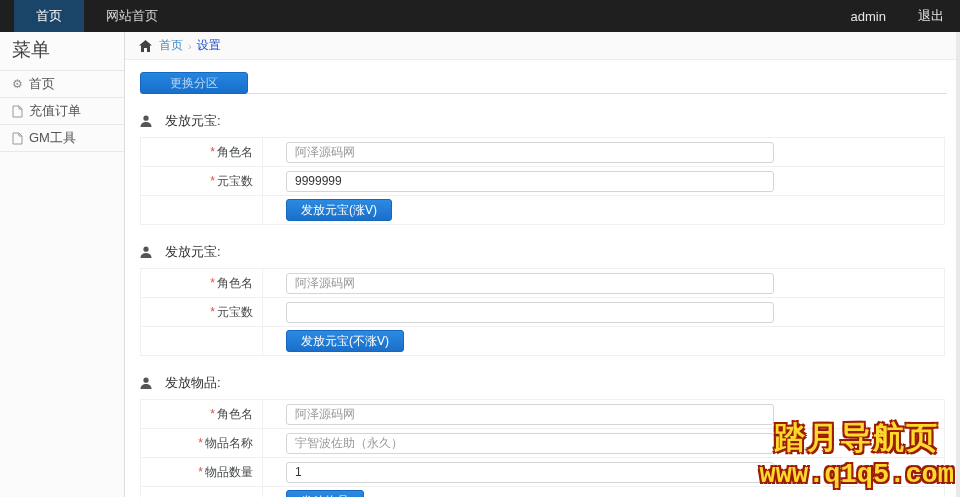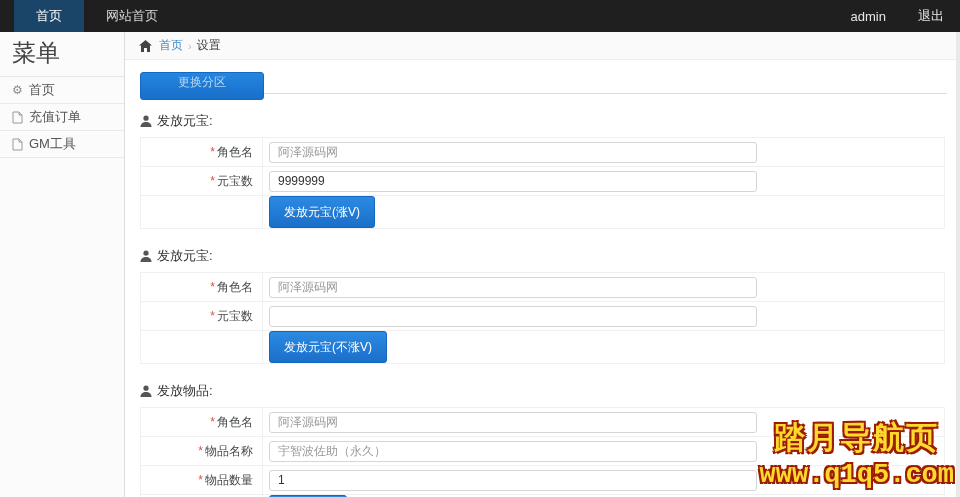--- a/index.html
+++ b/index.html
@@ -22,80 +22,79 @@
   .topnav .right-item {
     color:#e6e6e6; padding:0 16px; display:flex; align-items:center;
     cursor:pointer; font-size:13px;
   }
   
   .sidebar {
     position:absolute; top:32px; left:0; width:125px; height:465px;
     background:#fbfbfb; border-right:1px solid #ddd;
   }
   .sidebar-title {
-    font-size:24px; color:#444; padding:5px 12px 7px 12px;
+    font-size:19px; color:#444; padding:5px 12px 7px 12px;
     border-bottom:1px solid #e5e5e5;
   }
   .menu-item {
     display:flex; align-items:center; gap:6px; height:27px;
     padding-left:12px; color:#555; font-size:13px;
     border-bottom:1px solid #e9e9e9; cursor:pointer; background:#fbfbfb;
   }
   .menu-item.sub { }
   .menu-item .mi-icon { color:#8a8a8a; font-size:12px; line-height:1; display:inline-flex; }
   
   .breadcrumb-bar {
     position:absolute; top:32px; left:125px; width:835px; height:28px;
     background:#fafafa; border-bottom:1px solid #ededed;
     display:flex; align-items:center; padding-left:14px; gap:5px; font-size:12px;
   }
   .breadcrumb-bar .home-ic { display:inline-flex; margin-right:2px; }
   .crumb-link { color:#428bca; cursor:pointer; text-decoration:none; }
   .crumb-sep { color:#bbb; font-size:11px; }
-  .crumb-cur { color:#404040; }
+  .crumb-cur { color:#1d4ed8; }
   
   .content {
     position:absolute; top:60px; left:125px; width:835px; height:437px;
     background:#fff; padding:12px 13px 0 15px;
   }
   .tabstrip { border-bottom:1px solid #ddd; height:22px; }
   .zone-btn {
-    display:inline-block; height:28px; padding:0 37px; margin-bottom:-1px;
+    display:inline-block; height:22px; padding:0 29px; margin-bottom:-1px;
     background:linear-gradient(#2585e0,#176fca); border:1px solid #1668bf;
     border-radius:3px; color:#b9d6f2; font-size:12px; line-height:20px;
     cursor:pointer;
-    font-family:Liberation Mono, monospace;
   }
   .section { margin-top:18px; }
   .section-title {
-    display:flex; align-items:center; gap:5px; color:#333; font-size:13px;
+    display:flex; align-items:center; gap:13px; color:#333; font-size:13px;
     margin-bottom:7px;
   }
   .person-ic { display:inline-flex; }
   table.form-table {
     border-collapse:collapse; width:805px; table-layout:fixed;
     border:1px solid #f0f0f0;
   }
   table.form-table td {
     border:1px solid #f0f0f0; height:29px; vertical-align:middle;
   }
   td.lbl {
     width:122px; text-align:right; padding-right:9px;
     color:#464a4c; font-size:12px;
   }
   .req { color:#d9534f; margin-right:2px; font-size:12px; }
-  td.fld { padding-left:6px; }
+  td.fld { padding-left:23px; }
   .tin {
     width:488px; height:21px; border:1px solid #d5d5d5; border-radius:3px;
     padding:0 8px; font-size:12px; color:#333; outline:none;
     font-family:"Liberation Sans","DejaVu Sans",sans-serif;
   }
   .tin.val-muted { color:#999; }
   .act-btn {
-    height:32px; padding:0 14px; background:linear-gradient(#2b8ae2,#1a6fc9);
+    height:22px; padding:0 14px; background:linear-gradient(#2b8ae2,#1a6fc9);
     border:1px solid #1668bf; border-radius:3px; color:#fff; font-size:12px;
     cursor:pointer; font-family:"Liberation Sans","DejaVu Sans",sans-serif;
   }
   
   .watermark {
     position:absolute; right:6px; bottom:6px; text-align:center; z-index:40;
     pointer-events:none; line-height:1.2;
   }
   .wm1, .wm2 {
     font-weight:bold; color:#ffd92e;

